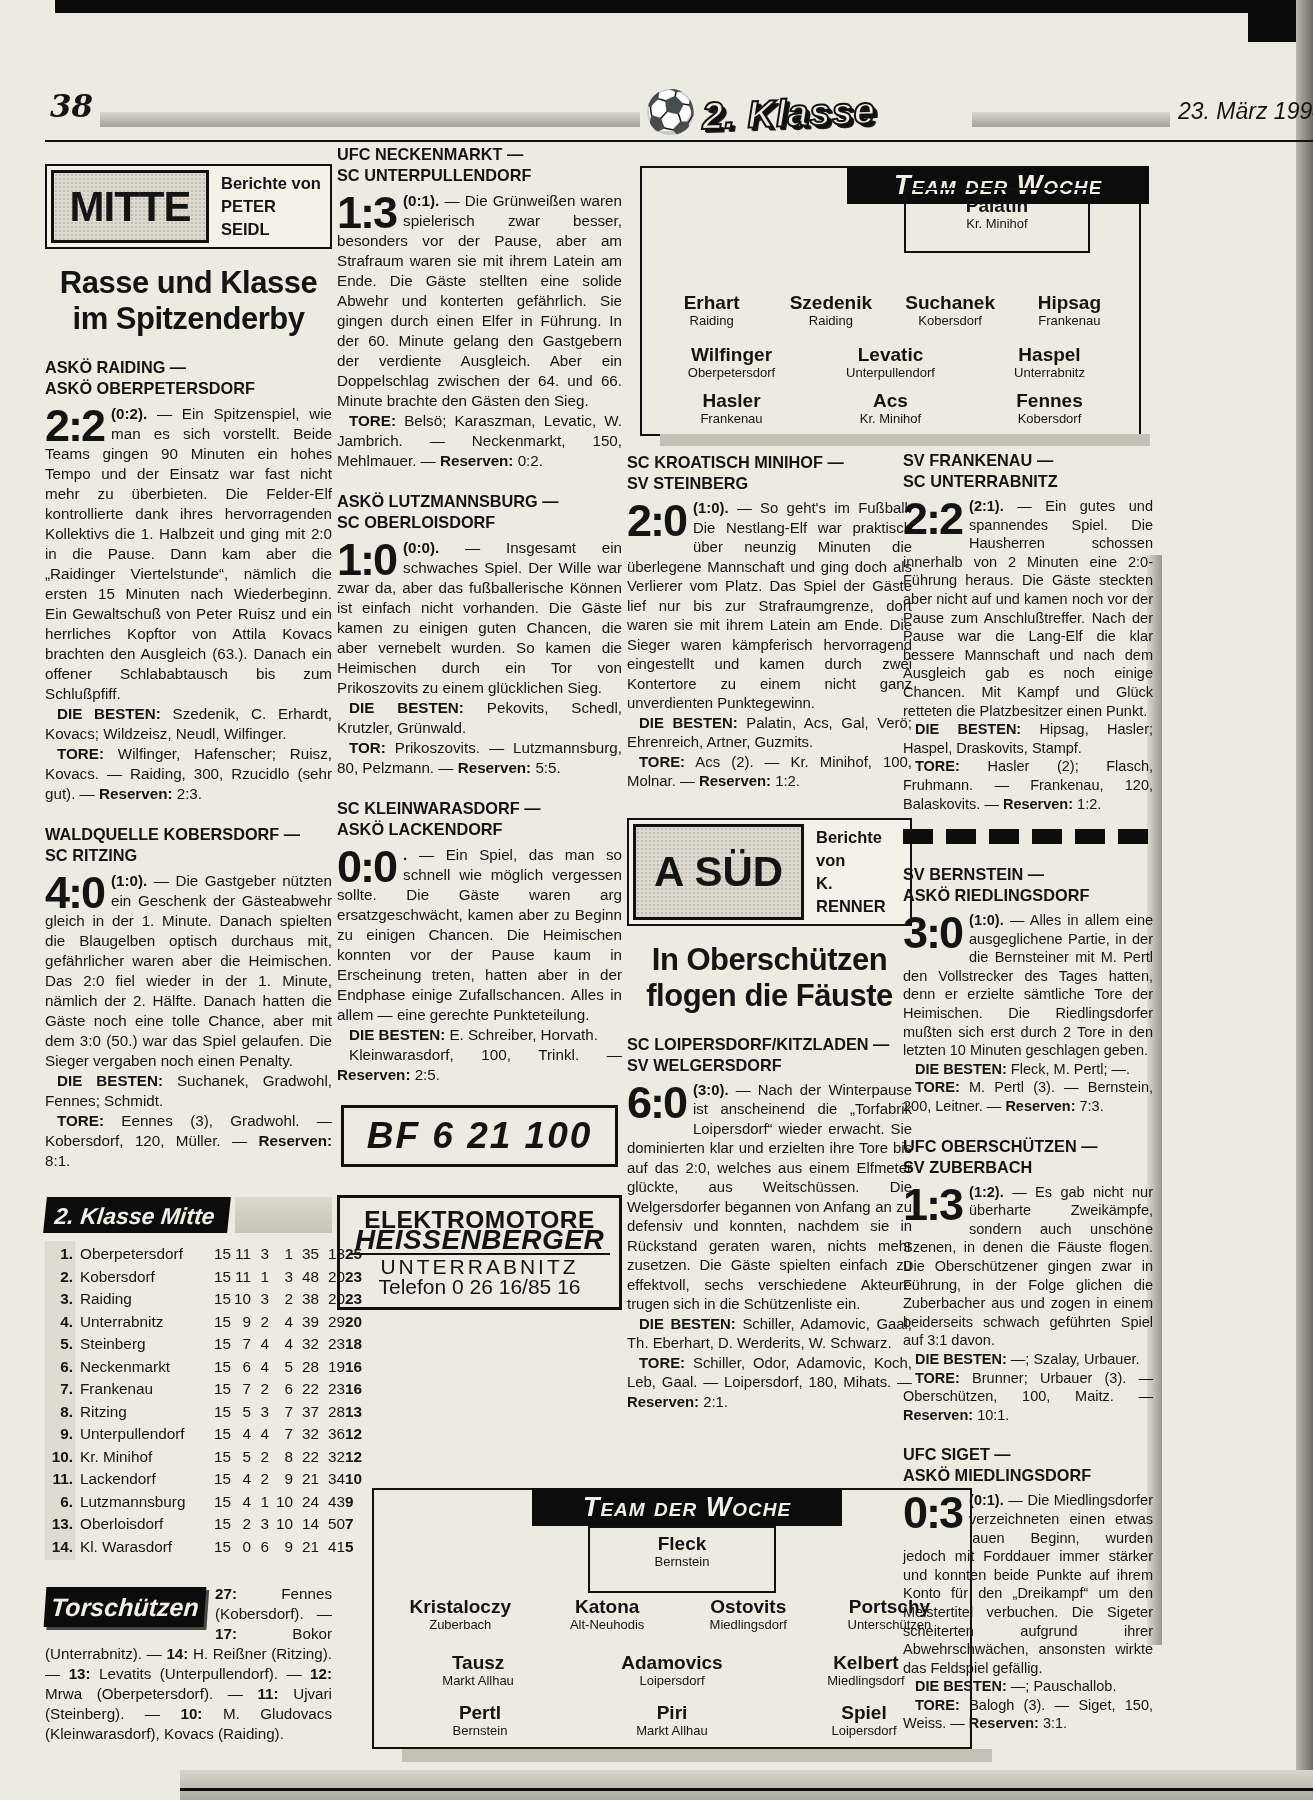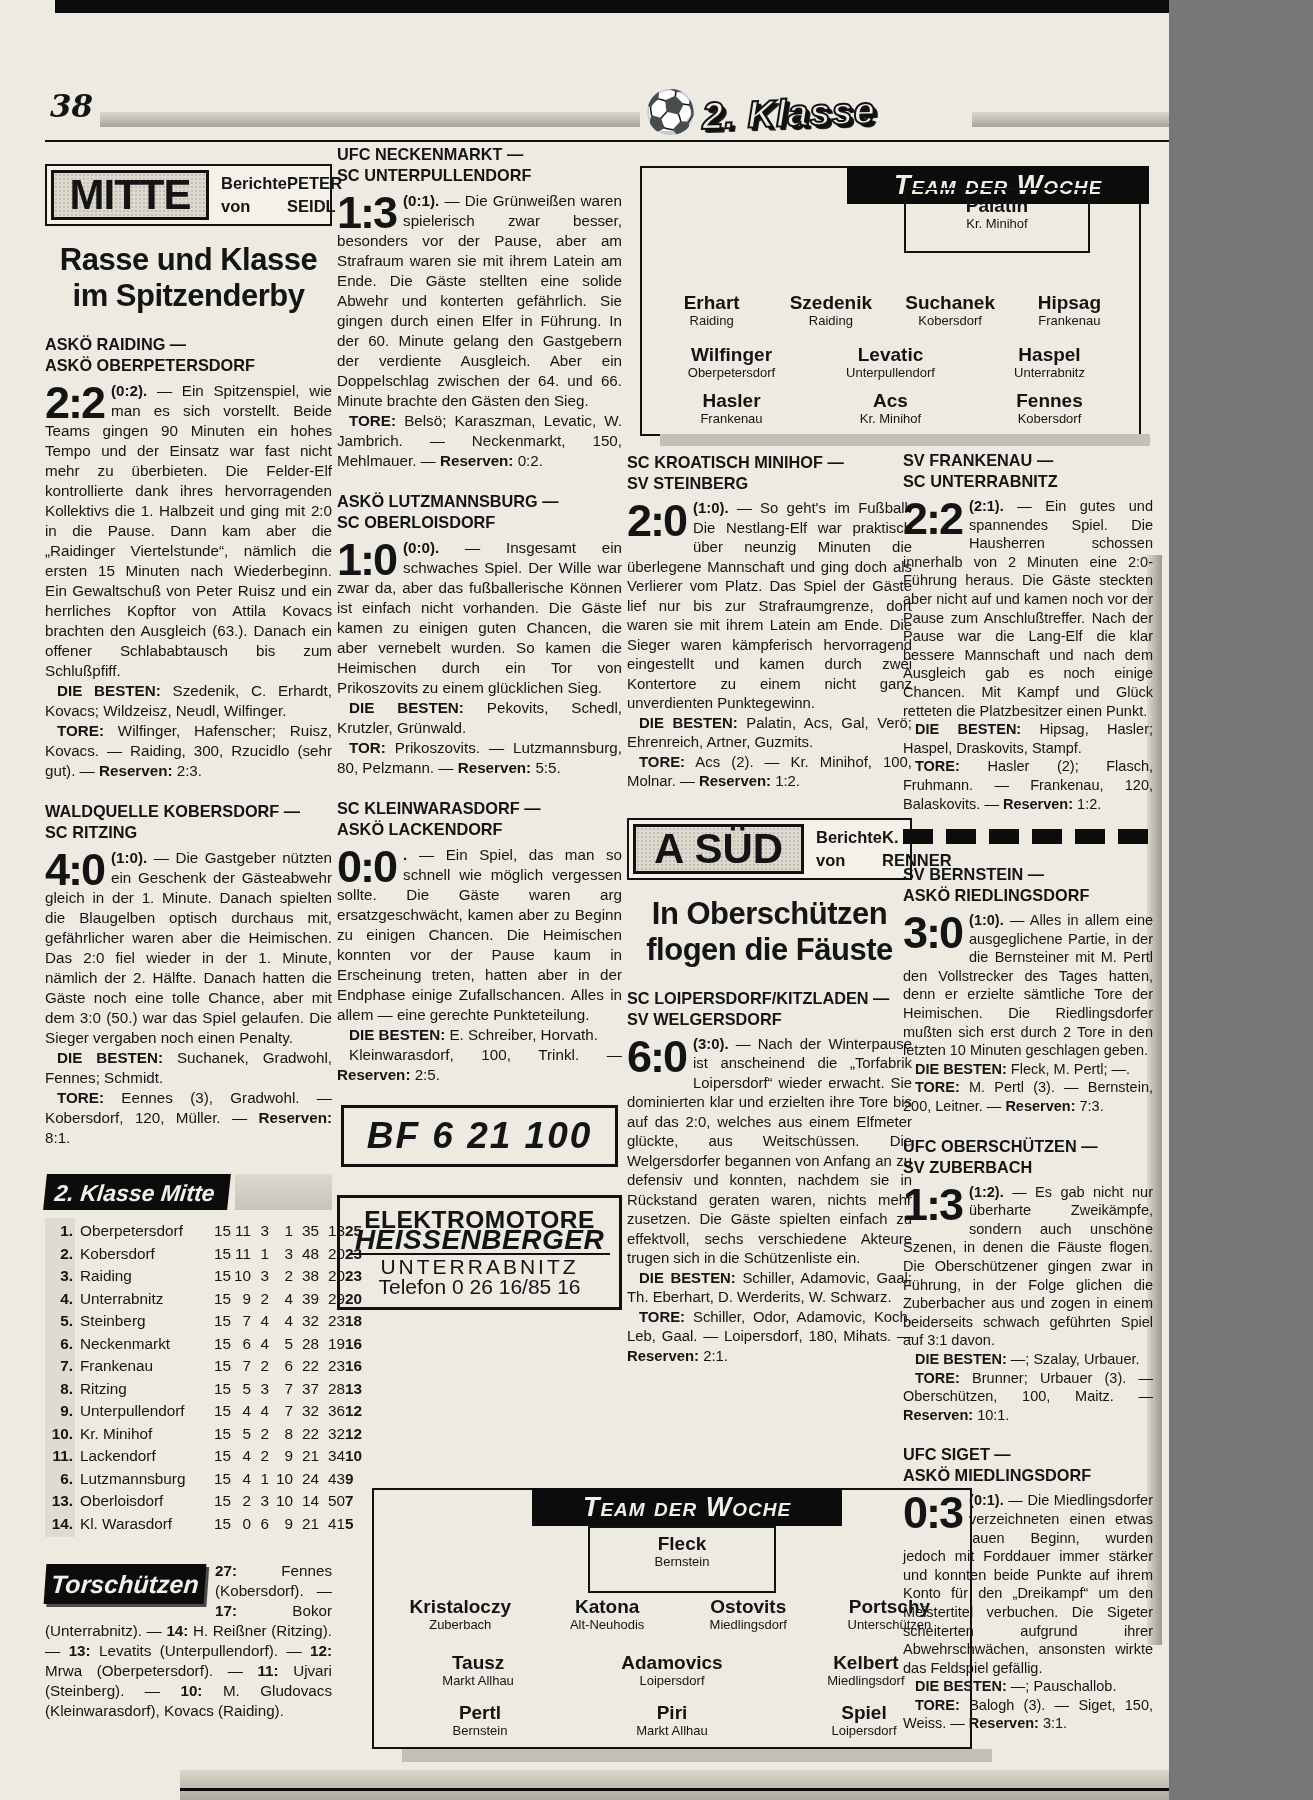--- a/index.html
+++ b/index.html
@@ -1,16 +1,16 @@
 <!DOCTYPE html>
 <html lang="de"><head>
 <meta charset="utf-8">
 <style>
   html,body{margin:0;padding:0;background:#777;}
-  .page{position:relative;width:1169px;height:1800px;background:#edeae1;overflow:hidden;
+  .page{position:relative;width:1313px;height:1800px;background:#edeae1;overflow:hidden;
         font-family:"Liberation Sans",sans-serif;color:#141414;}
   
   .top-bar{position:absolute;left:55px;top:0;width:1195px;height:13px;background:#0b0b0b;}
   .top-corner{position:absolute;left:1248px;top:0;width:65px;height:42px;background:#0b0b0b;}
   .page-edge{position:absolute;left:1296px;top:0;width:17px;height:1800px;
              background:linear-gradient(90deg,#b9b6ac,#6f6d65);}
   .right-band{position:absolute;left:1147px;top:555px;width:15px;height:1090px;
               background:linear-gradient(90deg,#ddd9cf,#9b988e);}
   .bottom-band{position:absolute;left:180px;top:1770px;width:1133px;height:30px;
                background:linear-gradient(#d8d5cb,#aca99f);}
@@ -33,21 +33,21 @@
   #col1{left:45px;top:150px;width:287px;font-size:15.2px;line-height:20px;}
   #col2{left:337px;top:142px;width:285px;font-size:15.2px;line-height:20px;}
   #col3{left:627px;top:450px;width:285px;font-size:14.9px;line-height:19.5px;}
   #col4{left:903px;top:448px;width:250px;font-size:14.5px;line-height:18.6px;}
   
   .region-box{display:flex;border:2px solid #111;background:#f4f1e8;margin:14px 0 10px;}
   .dots{background-color:#ddd9cf;background-image:radial-gradient(#6e6e6a 22%,rgba(0,0,0,0) 26%);
         background-size:4px 4px;}
   .region-label{flex:0 0 152px;border:3px solid #111;margin:4px;display:flex;align-items:center;
                 justify-content:center;font-size:42px;font-weight:900;letter-spacing:-1px;}
-  .region-byline{flex:1;display:flex;flex-direction:row;justify-content:center;padding:6px 8px;
+  .region-byline{flex:1;display:flex;flex-direction:column;justify-content:center;padding:6px 8px;
                  font-weight:700;font-size:16.5px;line-height:23px;}
   
   .headline{font-size:31px;font-weight:700;line-height:36px;text-align:center;margin:16px 0 6px;
             letter-spacing:-0.5px;}
   
   .report-slot{display:block;}
   .match-header{font-size:16.3px;line-height:21px;font-weight:700;margin:20px 0 5px;}
   .report-slot:first-child .match-header{margin-top:2px;}
   .match-body{text-align:justify;}
   .score{float:left;font-size:45px;font-weight:900;line-height:37px;letter-spacing:-2px;

